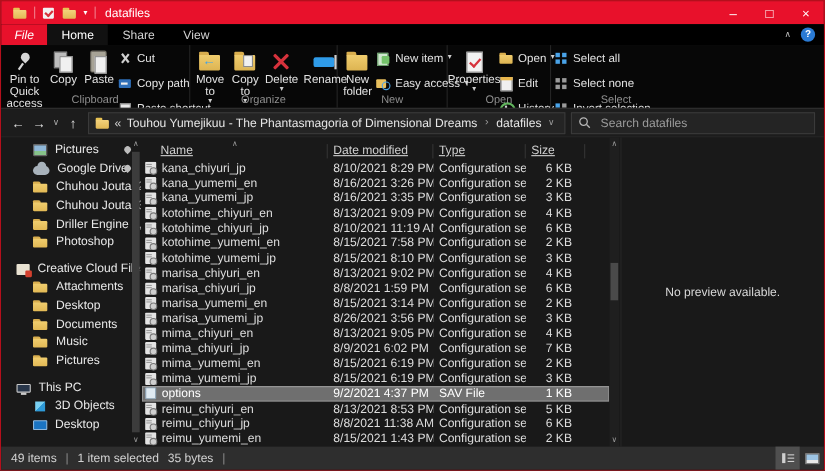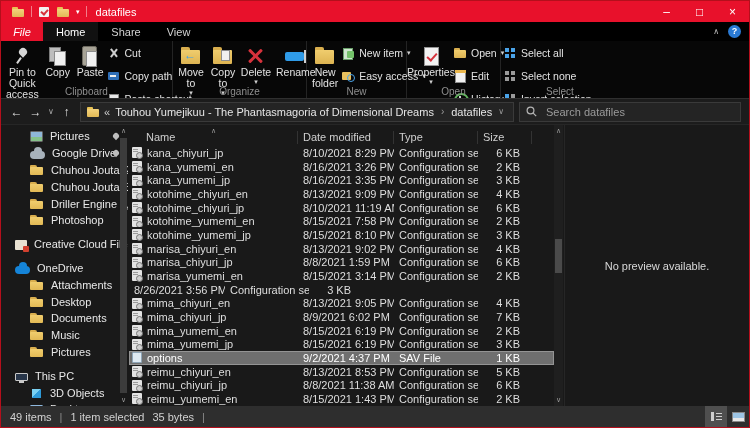--- a/index.html
+++ b/index.html
@@ -126,21 +126,21 @@
   .ico-pc{width:13px;height:8px;margin-top:2px;background:#28364a;border:1px solid #c9c9c9;border-radius:1px;}
   .ico-pc::after{content:"";position:absolute;left:3px;bottom:-3px;width:5px;height:2px;background:#c9c9c9;}
   .ico-cube{width:9px;height:9px;margin:1px 2px 0 2px;background:linear-gradient(135deg,#79d0f2 0 50%,#2e9ad8 50%);}
   .ico-desktop{width:13px;height:9px;margin-top:1px;background:#1b74c2;border:1px solid #8fb8dd;border-radius:1px;}
   .ico-ini{width:9px;height:11px;background:#e3e3e3;border-radius:1px;}
   .ico-ini::before{content:"";position:absolute;left:1px;top:2px;width:5px;height:1px;background:#9a9a9a;box-shadow:0 2px 0 #9a9a9a;}
   .ico-ini::after{content:"";position:absolute;right:-1px;bottom:-1px;width:5px;height:5px;background:#cfcfcf;border:1px solid #777;border-radius:50%;}
   .ico-sav{width:9px;height:11px;background:#dfeaf2;border:1px solid #8fa6b8;border-radius:1px;}
   
   .filelist{position:absolute;left:128px;top:0;width:425px;bottom:0;padding-top:4px;overflow:hidden;}
-  .list-header{position:relative;display:flex;height:17px;align-items:center;color:#cfcfcf;}
+  .list-header{position:relative;display:flex;height:17px;align-items:center;color:#cfcfcf;text-decoration:underline;}
   .hcell{height:13px;line-height:13px;border-right:1px solid #333;padding-left:5px;}
   .hcell.hname{width:169px;padding-left:17px;}
   .hcell.hdate{width:96px;}
   .hcell.htype{width:84px;}
   .hcell.hsize{width:54px;}
   .sort-caret{position:absolute;left:82px;top:-2px;color:#9a9a9a;font-size:7px;}
   .file-row{display:flex;align-items:center;height:13.68px;color:#dedede;}
   .file-row.selected{background:#6f6f6f;box-shadow:inset 0 0 0 1px #949494;color:#fff;}
   .cell{white-space:nowrap;overflow:hidden;}
   .cname{width:169px;display:flex;align-items:center;padding-left:3px;}
@@ -383,25 +383,20 @@
           <span class="side-label">Photoshop</span>
 
         </div>
 
         <div class="side-item indent-1 gap-top">
           <span class="ico ico-ccf"></span>
           <span class="side-label">Creative Cloud Files</span>
 
         </div>
 
-        <div class="side-item indent-1 gap-top">
-          <span class="ico ico-onedrive"></span>
-          <span class="side-label">OneDrive</span>
-
-        </div>
 
         <div class="side-item indent-2">
           <span class="ico ico-folder"></span>
           <span class="side-label">Attachments</span>
 
         </div>
 
         <div class="side-item indent-2">
           <span class="ico ico-folder"></span>
           <span class="side-label">Desktop</span>
@@ -555,20 +550,24 @@
             <span class="cell cname">
               <span class="ico ico-ini"></span>
               <span>marisa_yumemi_en</span>
             </span>
             <span class="cell cdate">8/15/2021 3:14 PM</span>
             <span class="cell ctype">Configuration sett...</span>
             <span class="cell csize">2 KB</span>
           </div>
 
           <div class="file-row">
+            <span class="cell cname">
+              <span class="ico ico-ini"></span>
+              <span>marisa_yumemi_jp</span>
+            </span>
             <span class="cell cdate">8/26/2021 3:56 PM</span>
             <span class="cell ctype">Configuration sett...</span>
             <span class="cell csize">3 KB</span>
           </div>
 
           <div class="file-row">
             <span class="cell cname">
               <span class="ico ico-ini"></span>
               <span>mima_chiyuri_en</span>
             </span>

